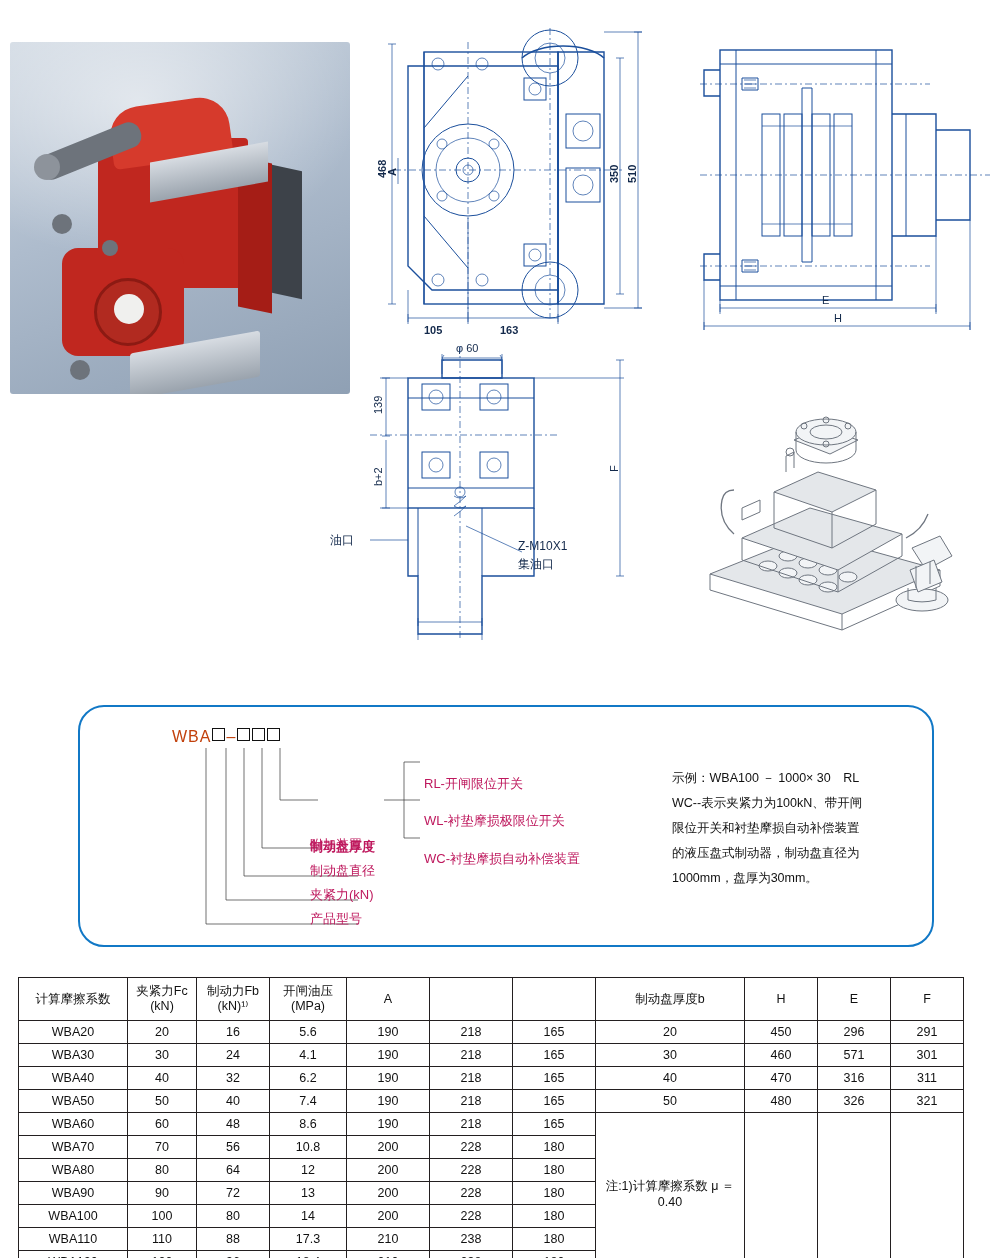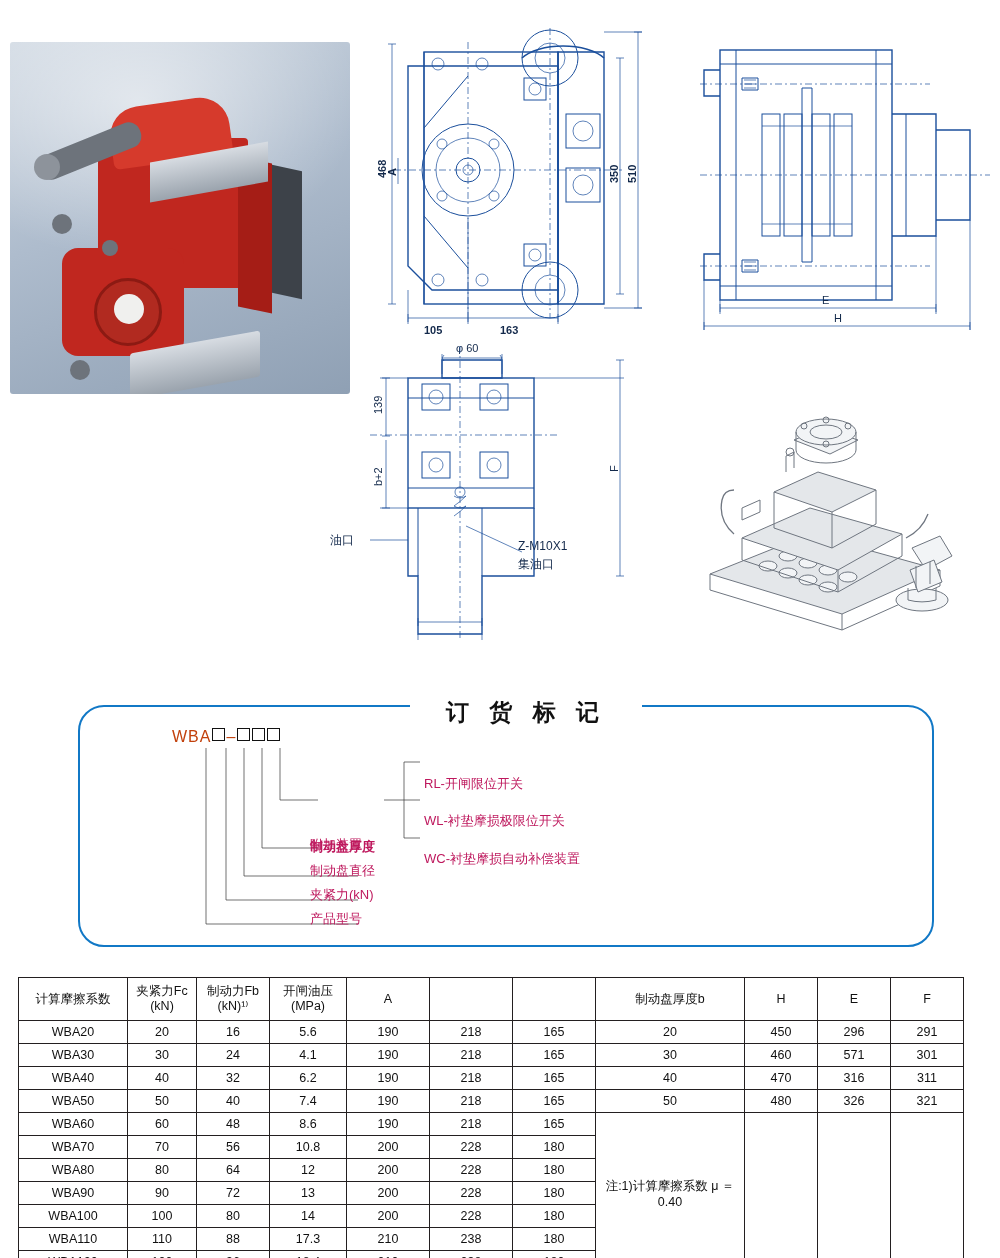--- a/index.html
+++ b/index.html
@@ -271,21 +271,20 @@
       <path class="gln" d="M218 200 L218 212 A 26 11 0 0 0 246 212 L246 200"></path>
       <path class="gfill2" d="M220 182 L244 172 L252 194 L228 204 Z"></path>
       <path class="gln" d="M226 178 L226 200 M240 174 L240 196"></path>
 
       <path class="gln" d="M96 84 L96 68 L104 64 L104 80"></path>
       <circle class="gln" cx="100" cy="64" r="4"></circle>
     </svg>
   </div>
 
   <div class="orderbox"></div>
-  <div class="ordertitle">订 货 标 记</div>
 
   <div class="ocode">
     <span>WBA</span><span class="sq"></span>–<span class="sq"></span><span class="sq"></span><span class="sq"></span>
   </div>
 
   <div class="dwg" style="left:178px;top:744px;">
     <svg width="480" height="188" viewBox="0 0 480 188">
       <path class="lnthin" style="stroke:#333" d="M28 4 L28 180 L180 180"></path>
       <path class="lnthin" style="stroke:#333" d="M48 4 L48 156 L180 156"></path>
       <path class="lnthin" style="stroke:#333" d="M66 4 L66 132 L180 132"></path>
@@ -300,20 +299,27 @@
   <div class="omk" style="left:310px;top:836px;">附加装置</div>
   <div class="omk" style="left:310px;top:838px;font-weight:bold;">制动盘厚度</div>
   <div class="omk" style="left:310px;top:862px;">制动盘直径</div>
   <div class="omk" style="left:310px;top:886px;">夹紧力(kN)</div>
   <div class="omk" style="left:310px;top:910px;">产品型号</div>
 
   <div class="omk" style="left:424px;top:775px;">RL-开闸限位开关</div>
   <div class="omk" style="left:424px;top:812px;">WL-衬垫摩损极限位开关</div>
   <div class="omk" style="left:424px;top:850px;">WC-衬垫摩损自动补偿装置</div>
 
+  <div class="example">
+    <div>示例：WBA100 － 1000× 30　RL</div>
+    <div>WC--表示夹紧力为100kN、带开闸</div>
+    <div>限位开关和衬垫摩损自动补偿装置</div>
+    <div>的液压盘式制动器，制动盘直径为</div>
+    <div>1000mm，盘厚为30mm。</div>
+  </div>
 
   <table>
     <thead>
       <tr>
         <td style="width:108px">计算摩擦系数</td>
         <td style="width:68px">
           <div>夹紧力Fc</div>
           <div>(kN)</div>
         </td>
         <td style="width:72px">

